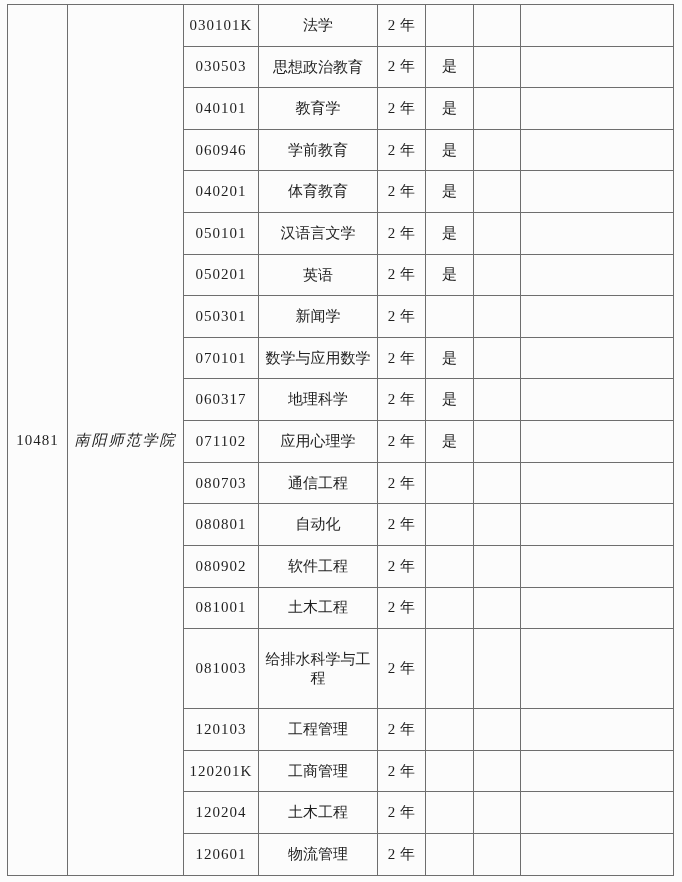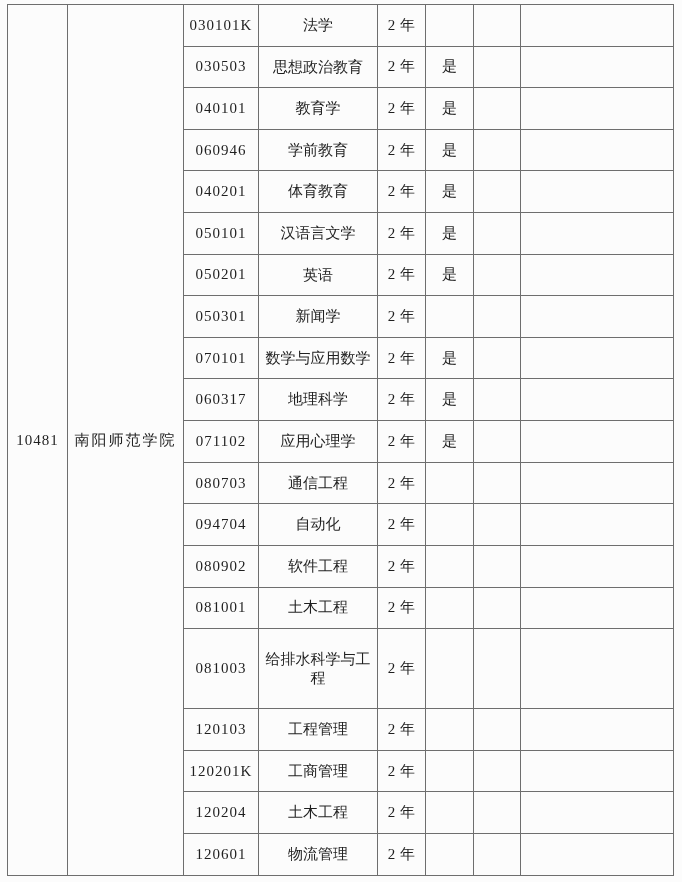--- a/index.html
+++ b/index.html
@@ -24,21 +24,21 @@
   }
   table.majors td {
     border: 1px solid #6e6e6e;
     text-align: center;
     vertical-align: middle;
     font-size: 15px;
     padding: 0 3px;
     background: #fcfcfc;
   }
   td.school-code { letter-spacing: 1px; margin-top: 28px; }
-  td.school-name { letter-spacing: 2px; }
+  td.school-name { letter-spacing: 2px; font-style: italic; }
   td.major-code  { letter-spacing: 1px; margin-top: 23px; }
   td.major-name  { line-height: 1.25; padding: 0 2px; }
   td.duration    { letter-spacing: 0.5px; }
 </style>
 </head>
 <body>
 
 <div class="page">
   <table class="majors">
     <colgroup>
@@ -144,21 +144,21 @@
       </tr>
       <tr>
         <td class="major-code">080703</td>
         <td class="major-name">通信工程</td>
         <td class="duration">2 年</td>
         <td class="flag"></td>
         <td class="empty"></td>
         <td class="empty"></td>
       </tr>
       <tr>
-        <td class="major-code">094704</td>
+        <td class="major-code">080801</td>
         <td class="major-name">自动化</td>
         <td class="duration">2 年</td>
         <td class="flag"></td>
         <td class="empty"></td>
         <td class="empty"></td>
       </tr>
       <tr>
         <td class="major-code">080902</td>
         <td class="major-name">软件工程</td>
         <td class="duration">2 年</td>

